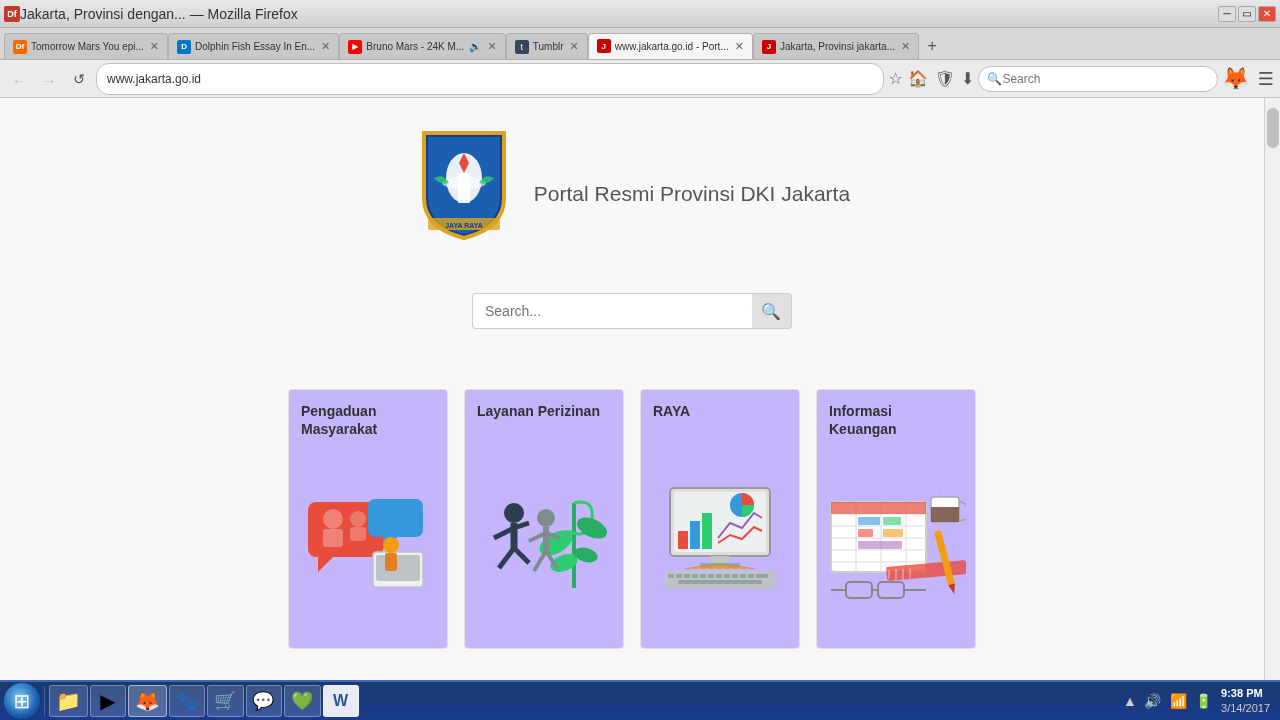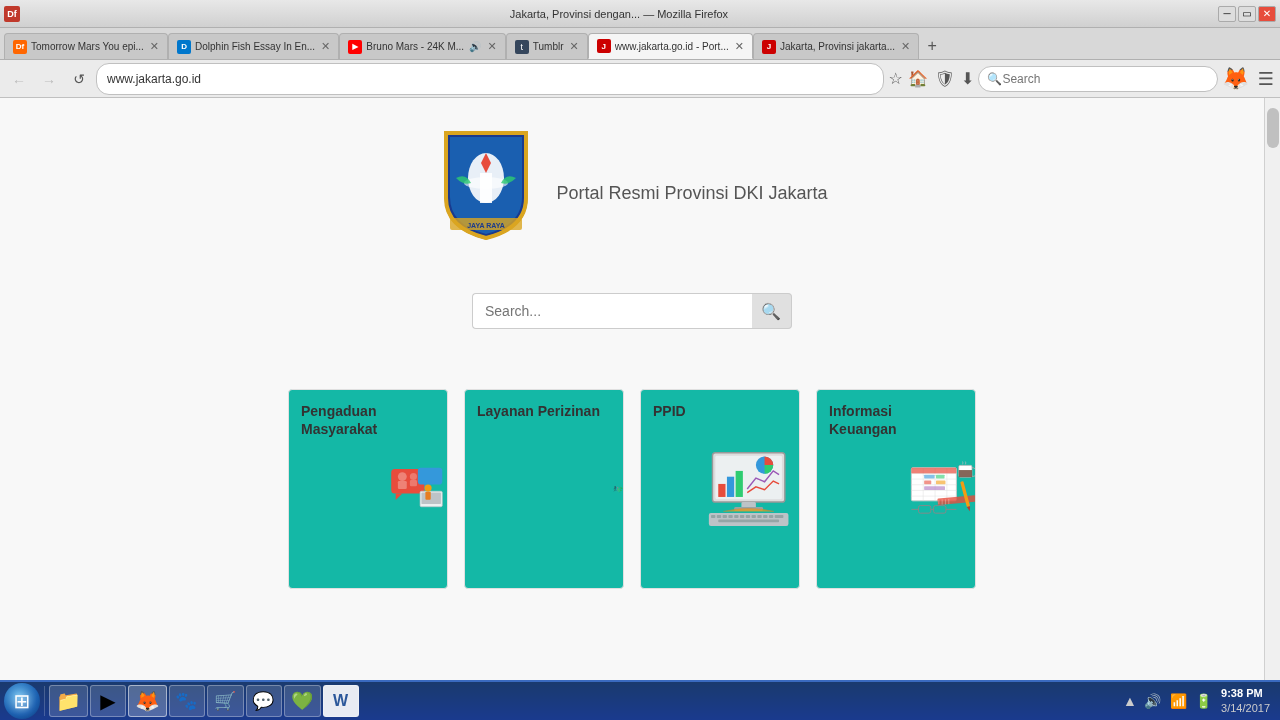--- a/index.html
+++ b/index.html
@@ -13,21 +13,21 @@
       height: 28px;
       background: linear-gradient(to bottom, #e8e8e8, #d0d0d0);
       display: flex;
       align-items: center;
       justify-content: space-between;
       padding: 0 4px;
       border-bottom: 1px solid #b0b0b0;
     }
     .title-bar-left { display: flex; align-items: center; gap: 2px; }
     .title-bar-icon { width: 16px; height: 16px; background: #c0392b; border-radius: 2px; display: flex; align-items: center; justify-content: center; color: white; font-size: 9px; font-weight: bold; }
-    .title-bar-text { font-size: 11px; color: #333; flex: 1; text-align: center; }
+    .title-bar-text { font-size: 14px; color: #333; flex: 1; }
     .title-bar-controls { display: flex; gap: 2px; }
     .title-btn { width: 18px; height: 16px; background: #ddd; border: 1px solid #aaa; border-radius: 2px; font-size: 10px; display: flex; align-items: center; justify-content: center; cursor: pointer; }
     .title-btn.close { background: #e74c3c; color: white; }
 
     
     .tab-bar {
       height: 32px;
       background: #d8d8d8;
       display: flex;
       align-items: flex-end;
@@ -158,21 +158,21 @@
     }
     .logo-text { display: flex; flex-direction: column; }
     .logo-title {
       font-size: 72px;
       font-weight: 900;
       color: #333;
       line-height: 1;
       letter-spacing: -2px;
     }
     .logo-subtitle {
-      font-size: 18px;
+      font-size: 21px;
       color: #555;
       font-weight: normal;
       margin-top: 16px;
     }
 
     
     .search-box-wrap {
       display: flex;
       margin-bottom: 60px;
     }
@@ -204,26 +204,26 @@
     }
 
     
     .cards-grid {
       display: flex;
       gap: 16px;
       justify-content: center;
     }
     .card {
       width: 160px;
-      height: 200px;
-      background: #14b8a6;
+      height: 260px;
+      background: #c4b5fd;
       border: 1px solid #e0e0e0;
       border-radius: 4px;
       display: flex;
-      flex-direction: row;
+      flex-direction: column;
       overflow: hidden;
       cursor: pointer;
     }
     .card-label {
       padding: 12px 12px 8px;
       font-size: 14px;
       font-weight: 600;
       color: #333;
       line-height: 1.3;
     }
@@ -450,21 +450,21 @@
               <line x1="72" y1="44" x2="72" y2="68" stroke="#7f8c8d" stroke-width="6"></line>
               <line x1="72" y1="50" x2="55" y2="58" stroke="#7f8c8d" stroke-width="4"></line>
               <line x1="72" y1="50" x2="86" y2="55" stroke="#7f8c8d" stroke-width="4"></line>
               <line x1="72" y1="68" x2="60" y2="88" stroke="#7f8c8d" stroke-width="4"></line>
               <line x1="72" y1="68" x2="83" y2="85" stroke="#7f8c8d" stroke-width="4"></line>
             </svg>
           </div>
         </div>
 
         <div class="card">
-          <div class="card-label">PPID</div>
+          <div class="card-label">RAYA</div>
           <div class="card-image">
             <svg width="140" height="110" viewBox="0 0 140 110" xmlns="http://www.w3.org/2000/svg">
 
               <rect x="20" y="5" width="100" height="68" rx="4" fill="#ddd" stroke="#999" stroke-width="2"></rect>
               <rect x="24" y="9" width="92" height="60" rx="2" fill="#ecf0f1"></rect>
 
               <rect x="28" y="48" width="10" height="18" fill="#e74c3c"></rect>
               <rect x="40" y="38" width="10" height="28" fill="#3498db"></rect>
               <rect x="52" y="30" width="10" height="36" fill="#2ecc71"></rect>
 

